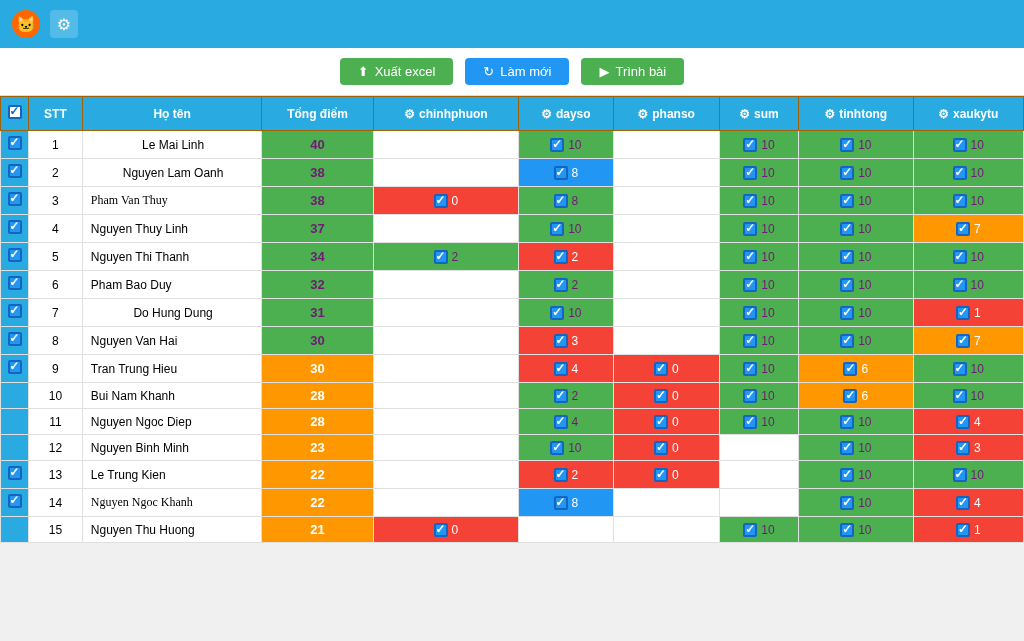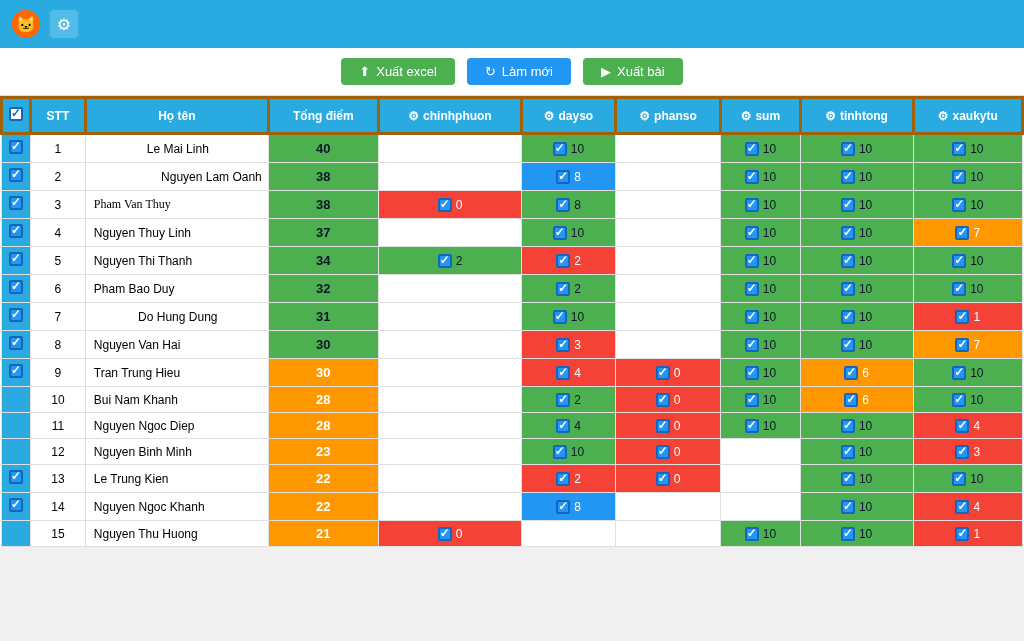--- a/index.html
+++ b/index.html
@@ -67,36 +67,36 @@
       border-collapse: collapse;
       background: white;
     }
     thead tr {
       background: #29abe2;
       color: white;
     }
     thead th {
       padding: 8px 6px;
       text-align: center;
-      border: 3px solid #a16207;
+      border: 1px solid #a16207;
       font-weight: 600;
       white-space: nowrap;
       font-size: 12px;
     }
     tbody tr {
       border-bottom: 1px solid #e0e0e0;
     }
     tbody td {
       padding: 5px 6px;
       text-align: center;
       border: 1px solid #e0e0e0;
       font-size: 12px;
     }
 
-    .cell-green { background: #4CAF50; color: #0f172a; }
+    .cell-green { background: #4CAF50; color: #701a75; }
     .cell-red { background: #f44336; color: white; }
     .cell-orange { background: #FF9800; color: white; }
     .cell-blue { background: #2196F3; color: white; }
     .cell-empty { background: white; }
 
     .checkbox-cell {
       background: #29abe2;
       width: 28px;
     }
     .check-icon {
@@ -153,21 +153,21 @@
   <button class="btn-excel">
     <span>⬆</span>
     <span>Xuất excel</span>
   </button>
   <button class="btn-reset">
     <span>↻</span>
     <span>Làm mới</span>
   </button>
   <button class="btn-grade">
     <span>▶</span>
-    <span>Xuất bài</span>
+    <span>Trình bài</span>
   </button>
 </div>
 
 <div class="table-container">
   <table>
     <thead>
       <tr>
         <th class="checkbox-cell"><span class="check-icon-white"></span></th>
         <th>STT</th>
         <th>Họ tên</th>
@@ -243,21 +243,21 @@
               <span class="check-icon"></span> 
               <span>10</span>
             </div>
   </td>
   </tr>
         <tr>
     <td class="checkbox-cell">
       <span class="check-icon"></span>
     </td>
     <td>2</td>
-    <td style="text-align:right;padding-left:8px;">Nguyen Lam Oanh</td>
+    <td style="text-align:center;padding-left:8px;">Nguyen Lam Oanh</td>
     <td class="cell-green"><span class="score-bold">38</span></td>
     <td class="cell-empty"></td>
     <td class="cell-blue">
     <div class="check-cell-content">
               <span class="check-icon"></span> 
               <span>8</span>
             </div>
   </td>
     <td class="cell-empty"></td>
     <td class="cell-green">
@@ -676,21 +676,21 @@
               <span class="check-icon"></span> 
               <span>10</span>
             </div>
   </td>
   </tr>
         <tr>
     <td class="checkbox-cell">
       <span class="check-icon"></span>
     </td>
     <td>14</td>
-    <td style="text-align:left;padding-left:8px;">Nguyen Ngoc Khanh</td>
+    <td style="text-align:left;padding-left:8px;font-family:Liberation Serif, serif;">Nguyen Ngoc Khanh</td>
     <td class="cell-orange"><span class="score-bold">22</span></td>
     <td class="cell-empty"></td>
     <td class="cell-blue">
     <div class="check-cell-content">
               <span class="check-icon"></span> 
               <span>8</span>
             </div>
   </td>
     <td class="cell-empty"></td>
     <td class="cell-empty"></td>

